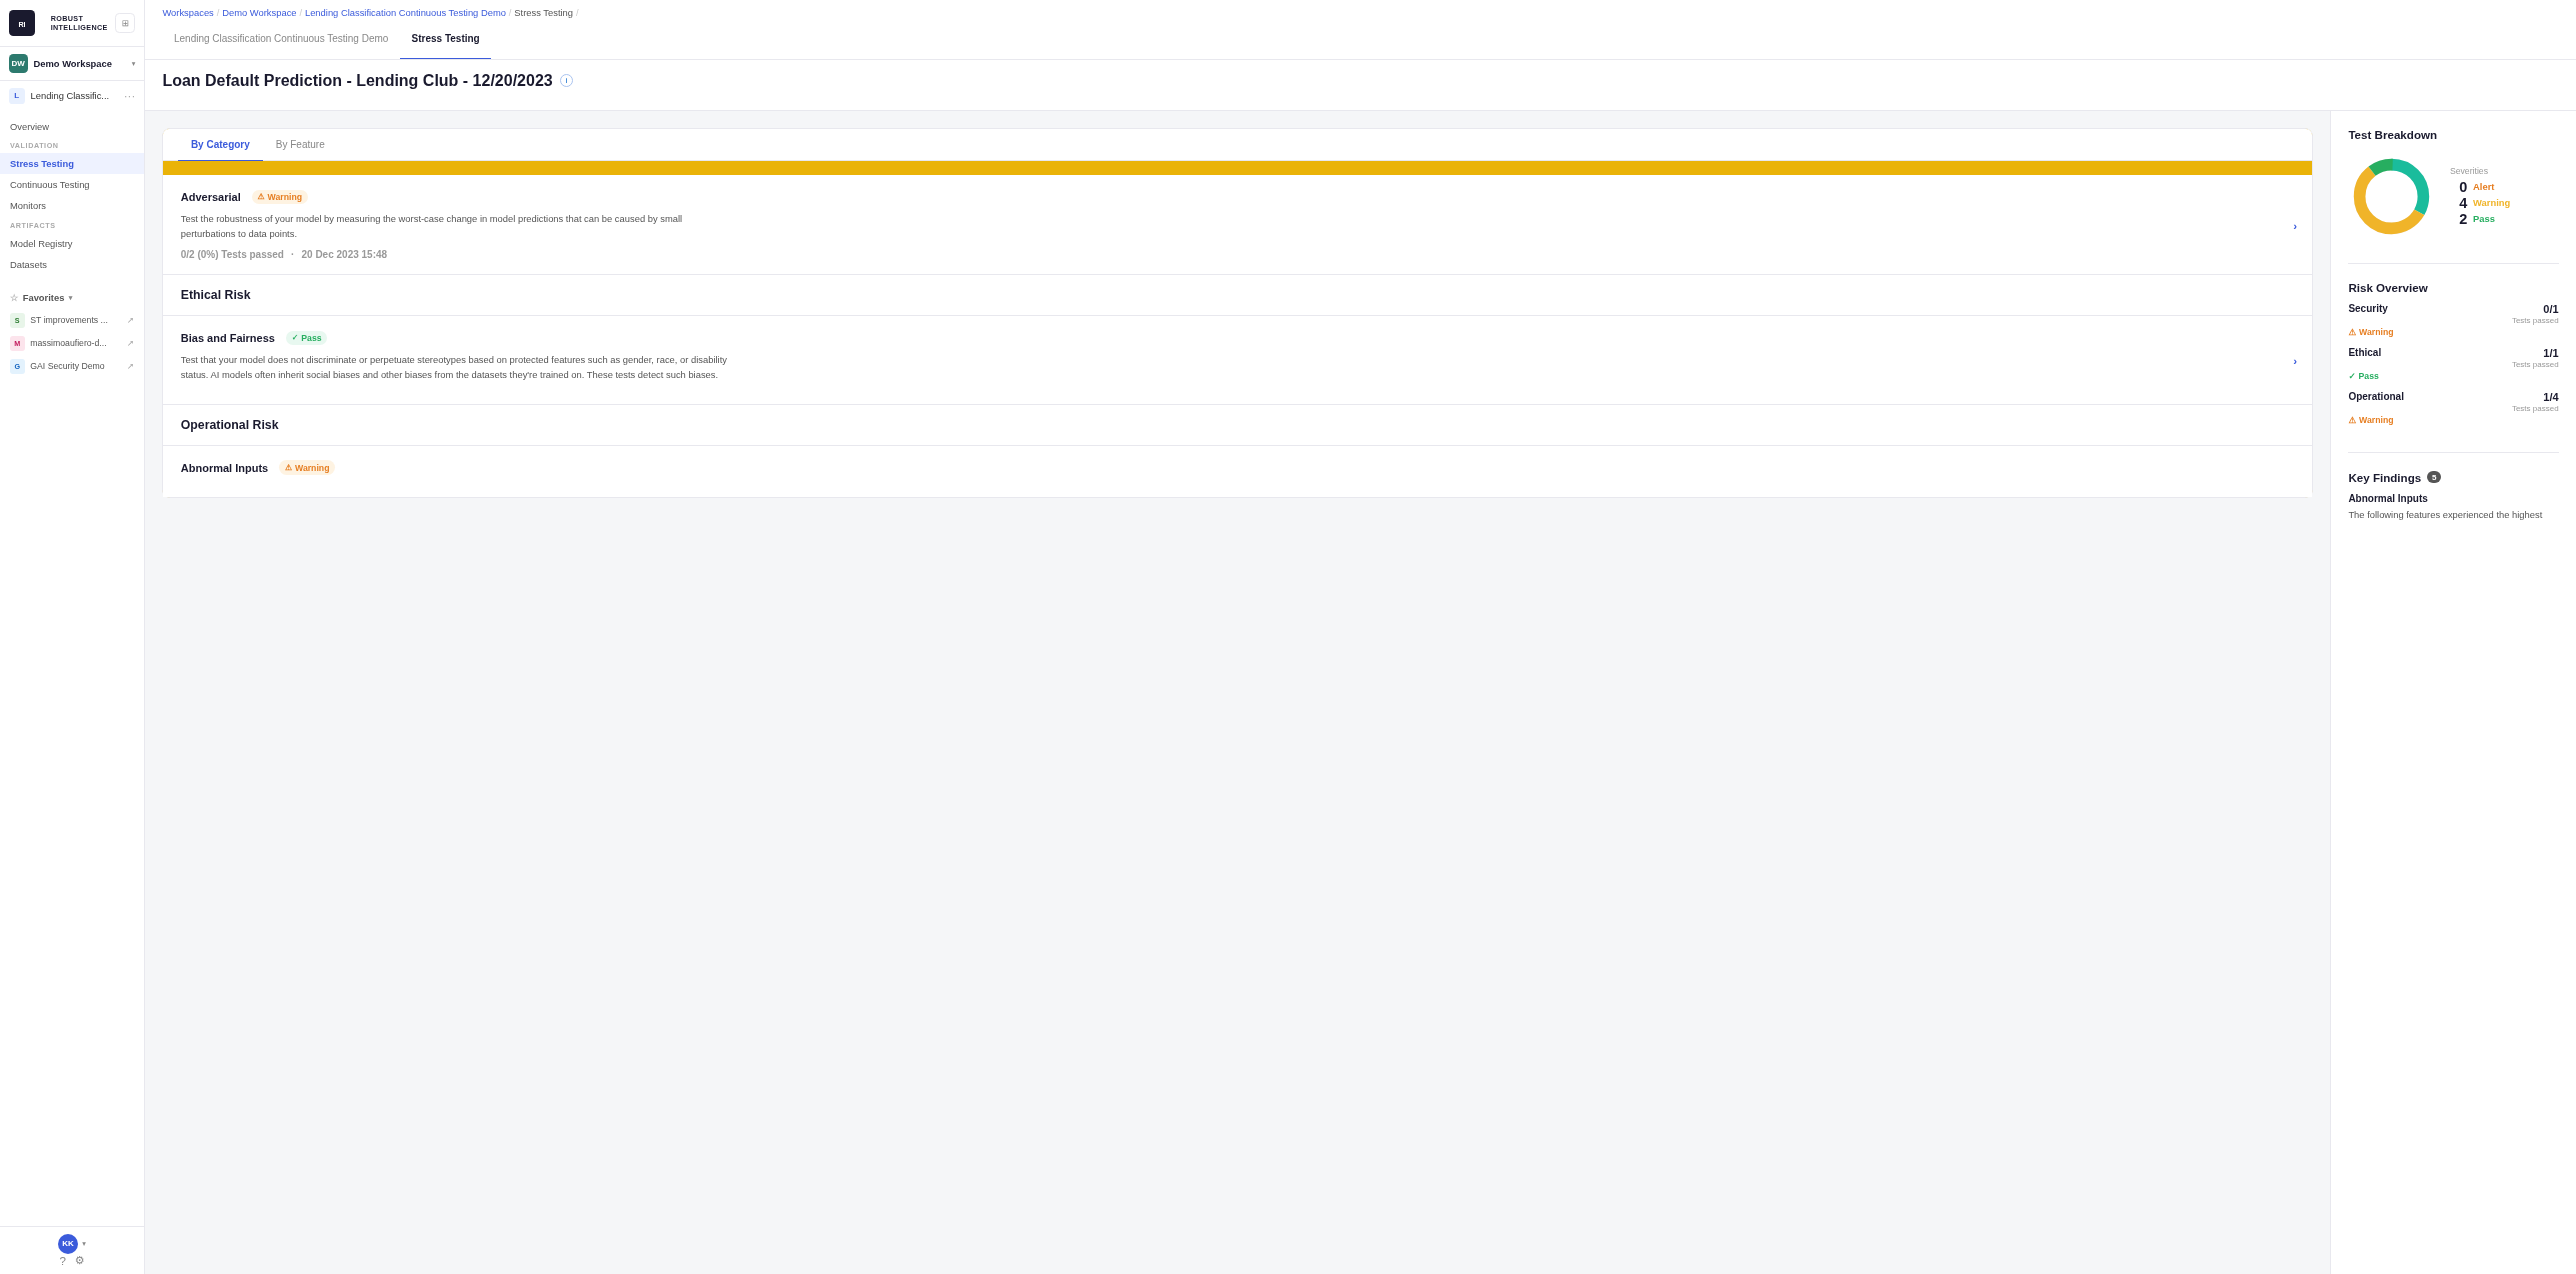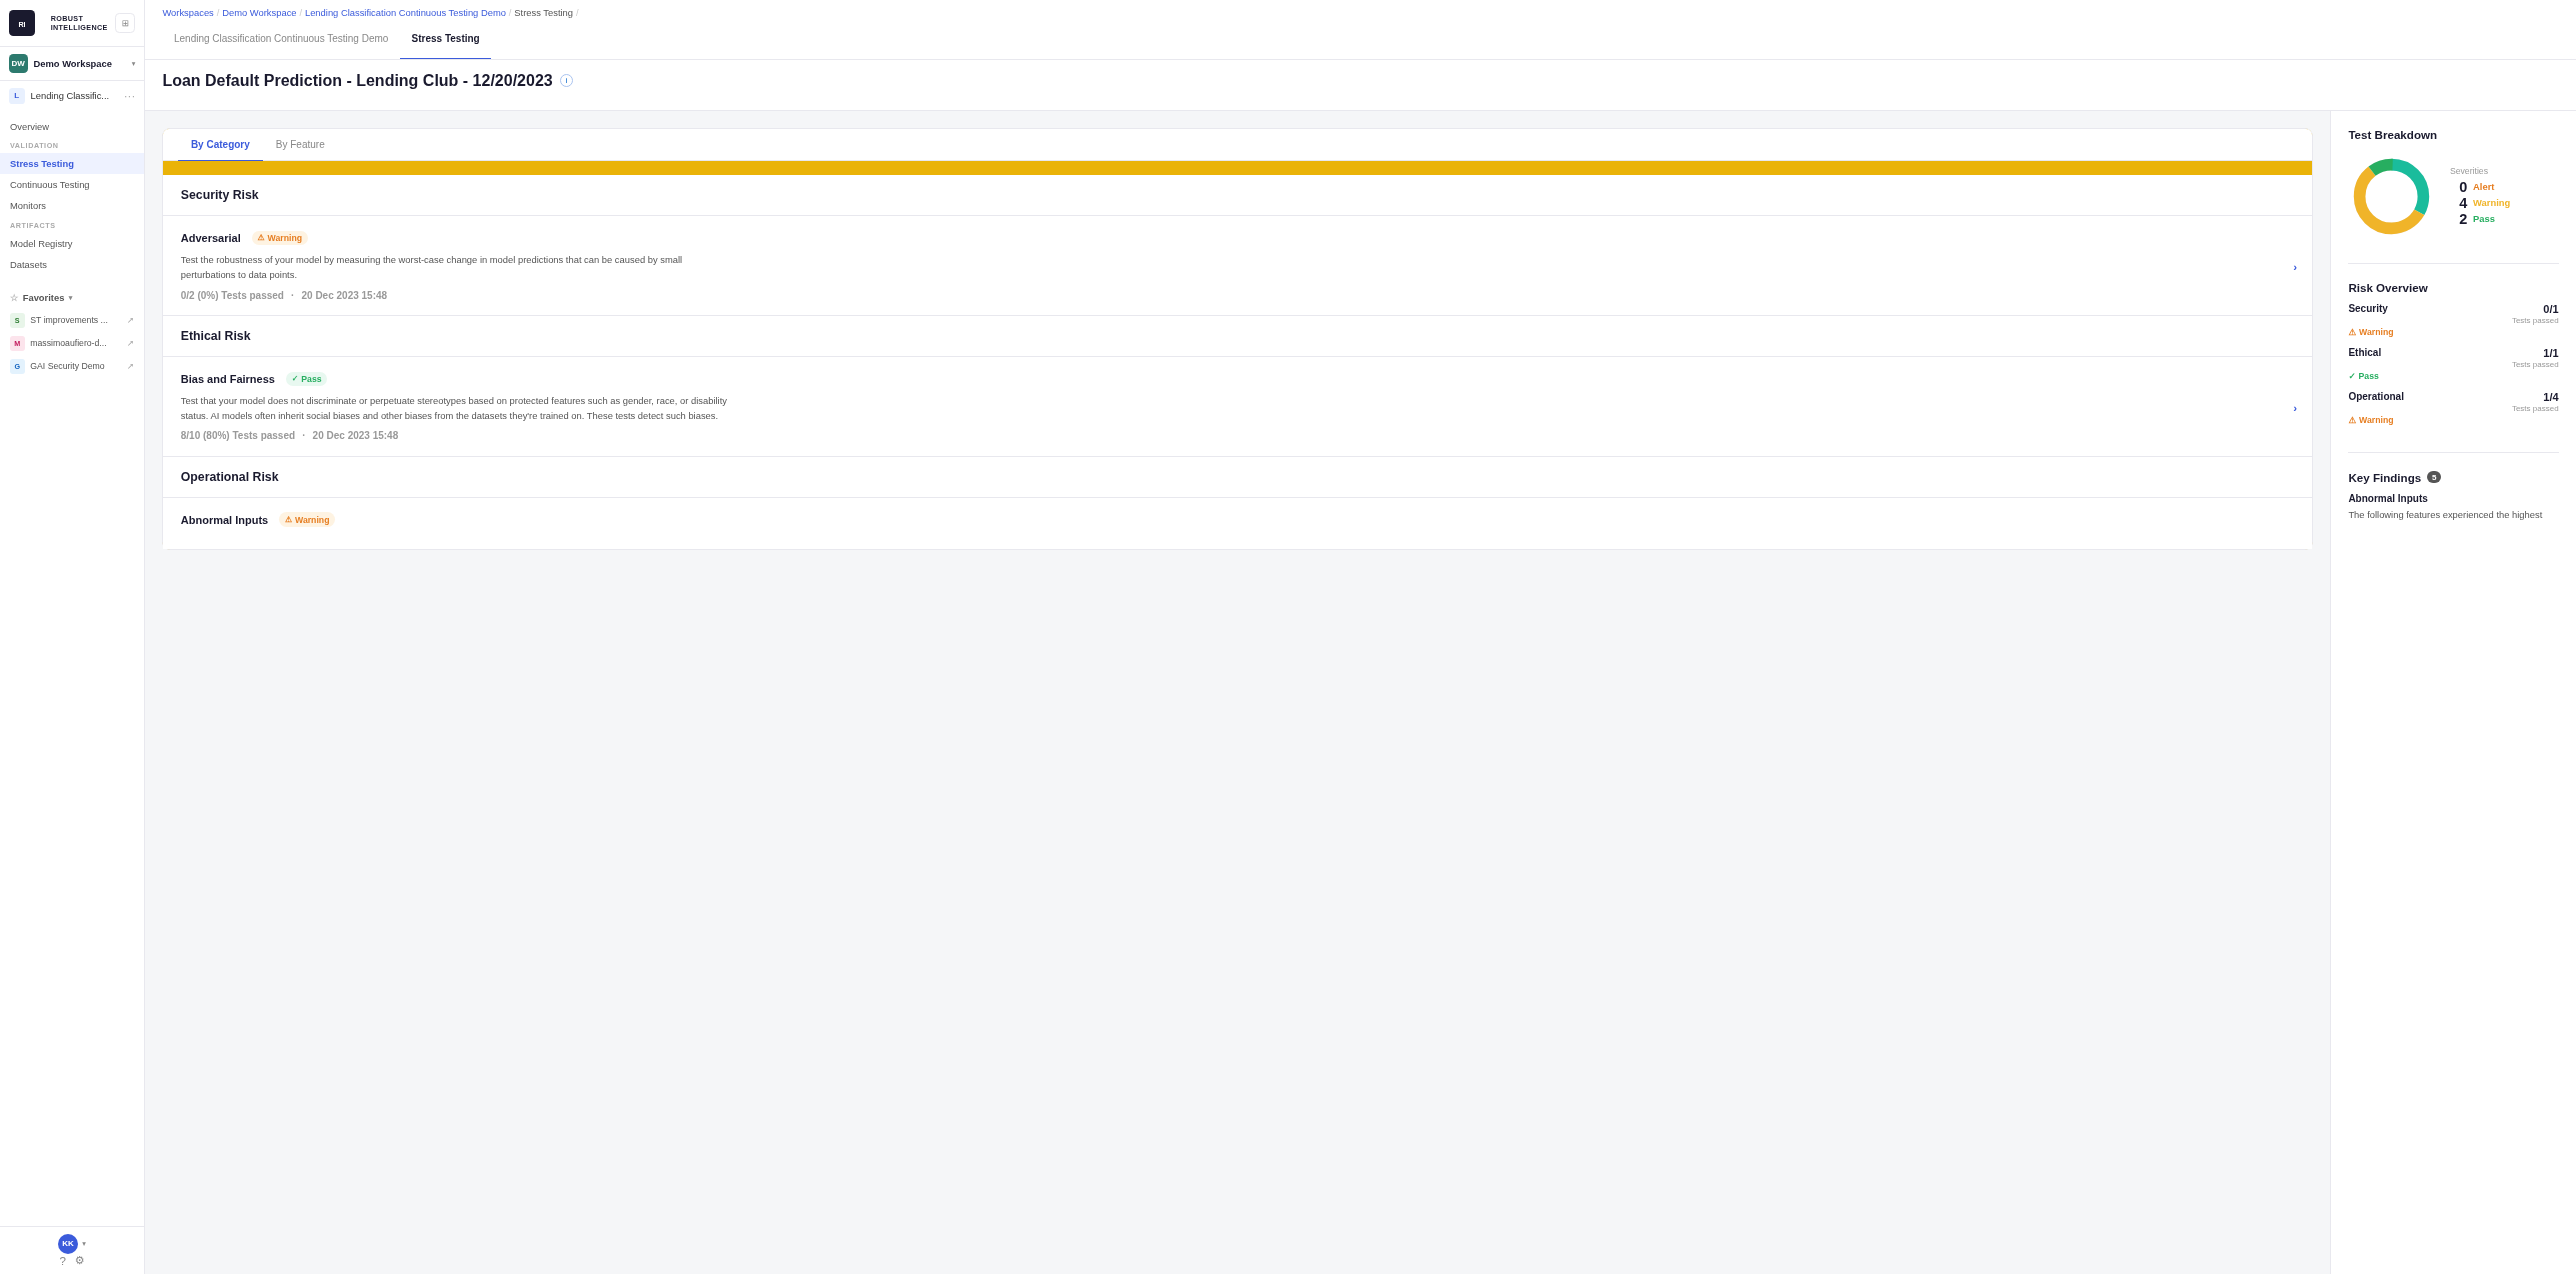--- a/index.html
+++ b/index.html
@@ -232,23 +232,20 @@
 
     <div class="main-panel">
 
       <div style="background:#eab308;border-radius:8px;border:0.7px solid #e8e8ee;">
         <div class="tab-bar">
           <div class="tab active">By Category</div>
           <div class="tab">By Feature</div>
         </div>
 
         <div class="risk-card" style="border:none;border-radius:0;border-bottom:0.7px solid #e8e8ee;">
-          <div class="risk-header">
-            <h2 class="risk-title">Security Risk</h2>
-          </div>
           <div class="risk-item">
             <div class="risk-item-header">
               <span class="risk-item-title">Adversarial</span>
               <span class="badge badge-warning">
                 <span class="badge-icon">⚠</span>
                 <span>Warning</span>
               </span>
             </div>
             <p class="risk-desc">Test the robustness of your model by measuring the worst-case change in model predictions that can be caused by small perturbations to data points.</p>
             <div class="risk-meta">
@@ -266,25 +263,20 @@
           </div>
           <div class="risk-item">
             <div class="risk-item-header">
               <span class="risk-item-title">Bias and Fairness</span>
               <span class="badge badge-pass">
                 <span class="badge-icon">✓</span>
                 <span>Pass</span>
               </span>
             </div>
             <p class="risk-desc">Test that your model does not discriminate or perpetuate stereotypes based on protected features such as gender, race, or disability status. AI models often inherit social biases and other biases from the datasets they're trained on. These tests detect such biases.</p>
-            <div class="risk-meta">
-              <span>8/10 (80%) Tests passed</span>
-              <span style="margin:0 4.3px;">·</span>
-              <span>20 Dec 2023 15:48</span>
-            </div>
             <span class="risk-chevron">›</span>
           </div>
         </div>
 
         <div class="risk-card" style="border:none;border-radius:0;">
           <div class="risk-header">
             <h2 class="risk-title">Operational Risk</h2>
           </div>
           <div class="risk-item">
             <div class="risk-item-header">

